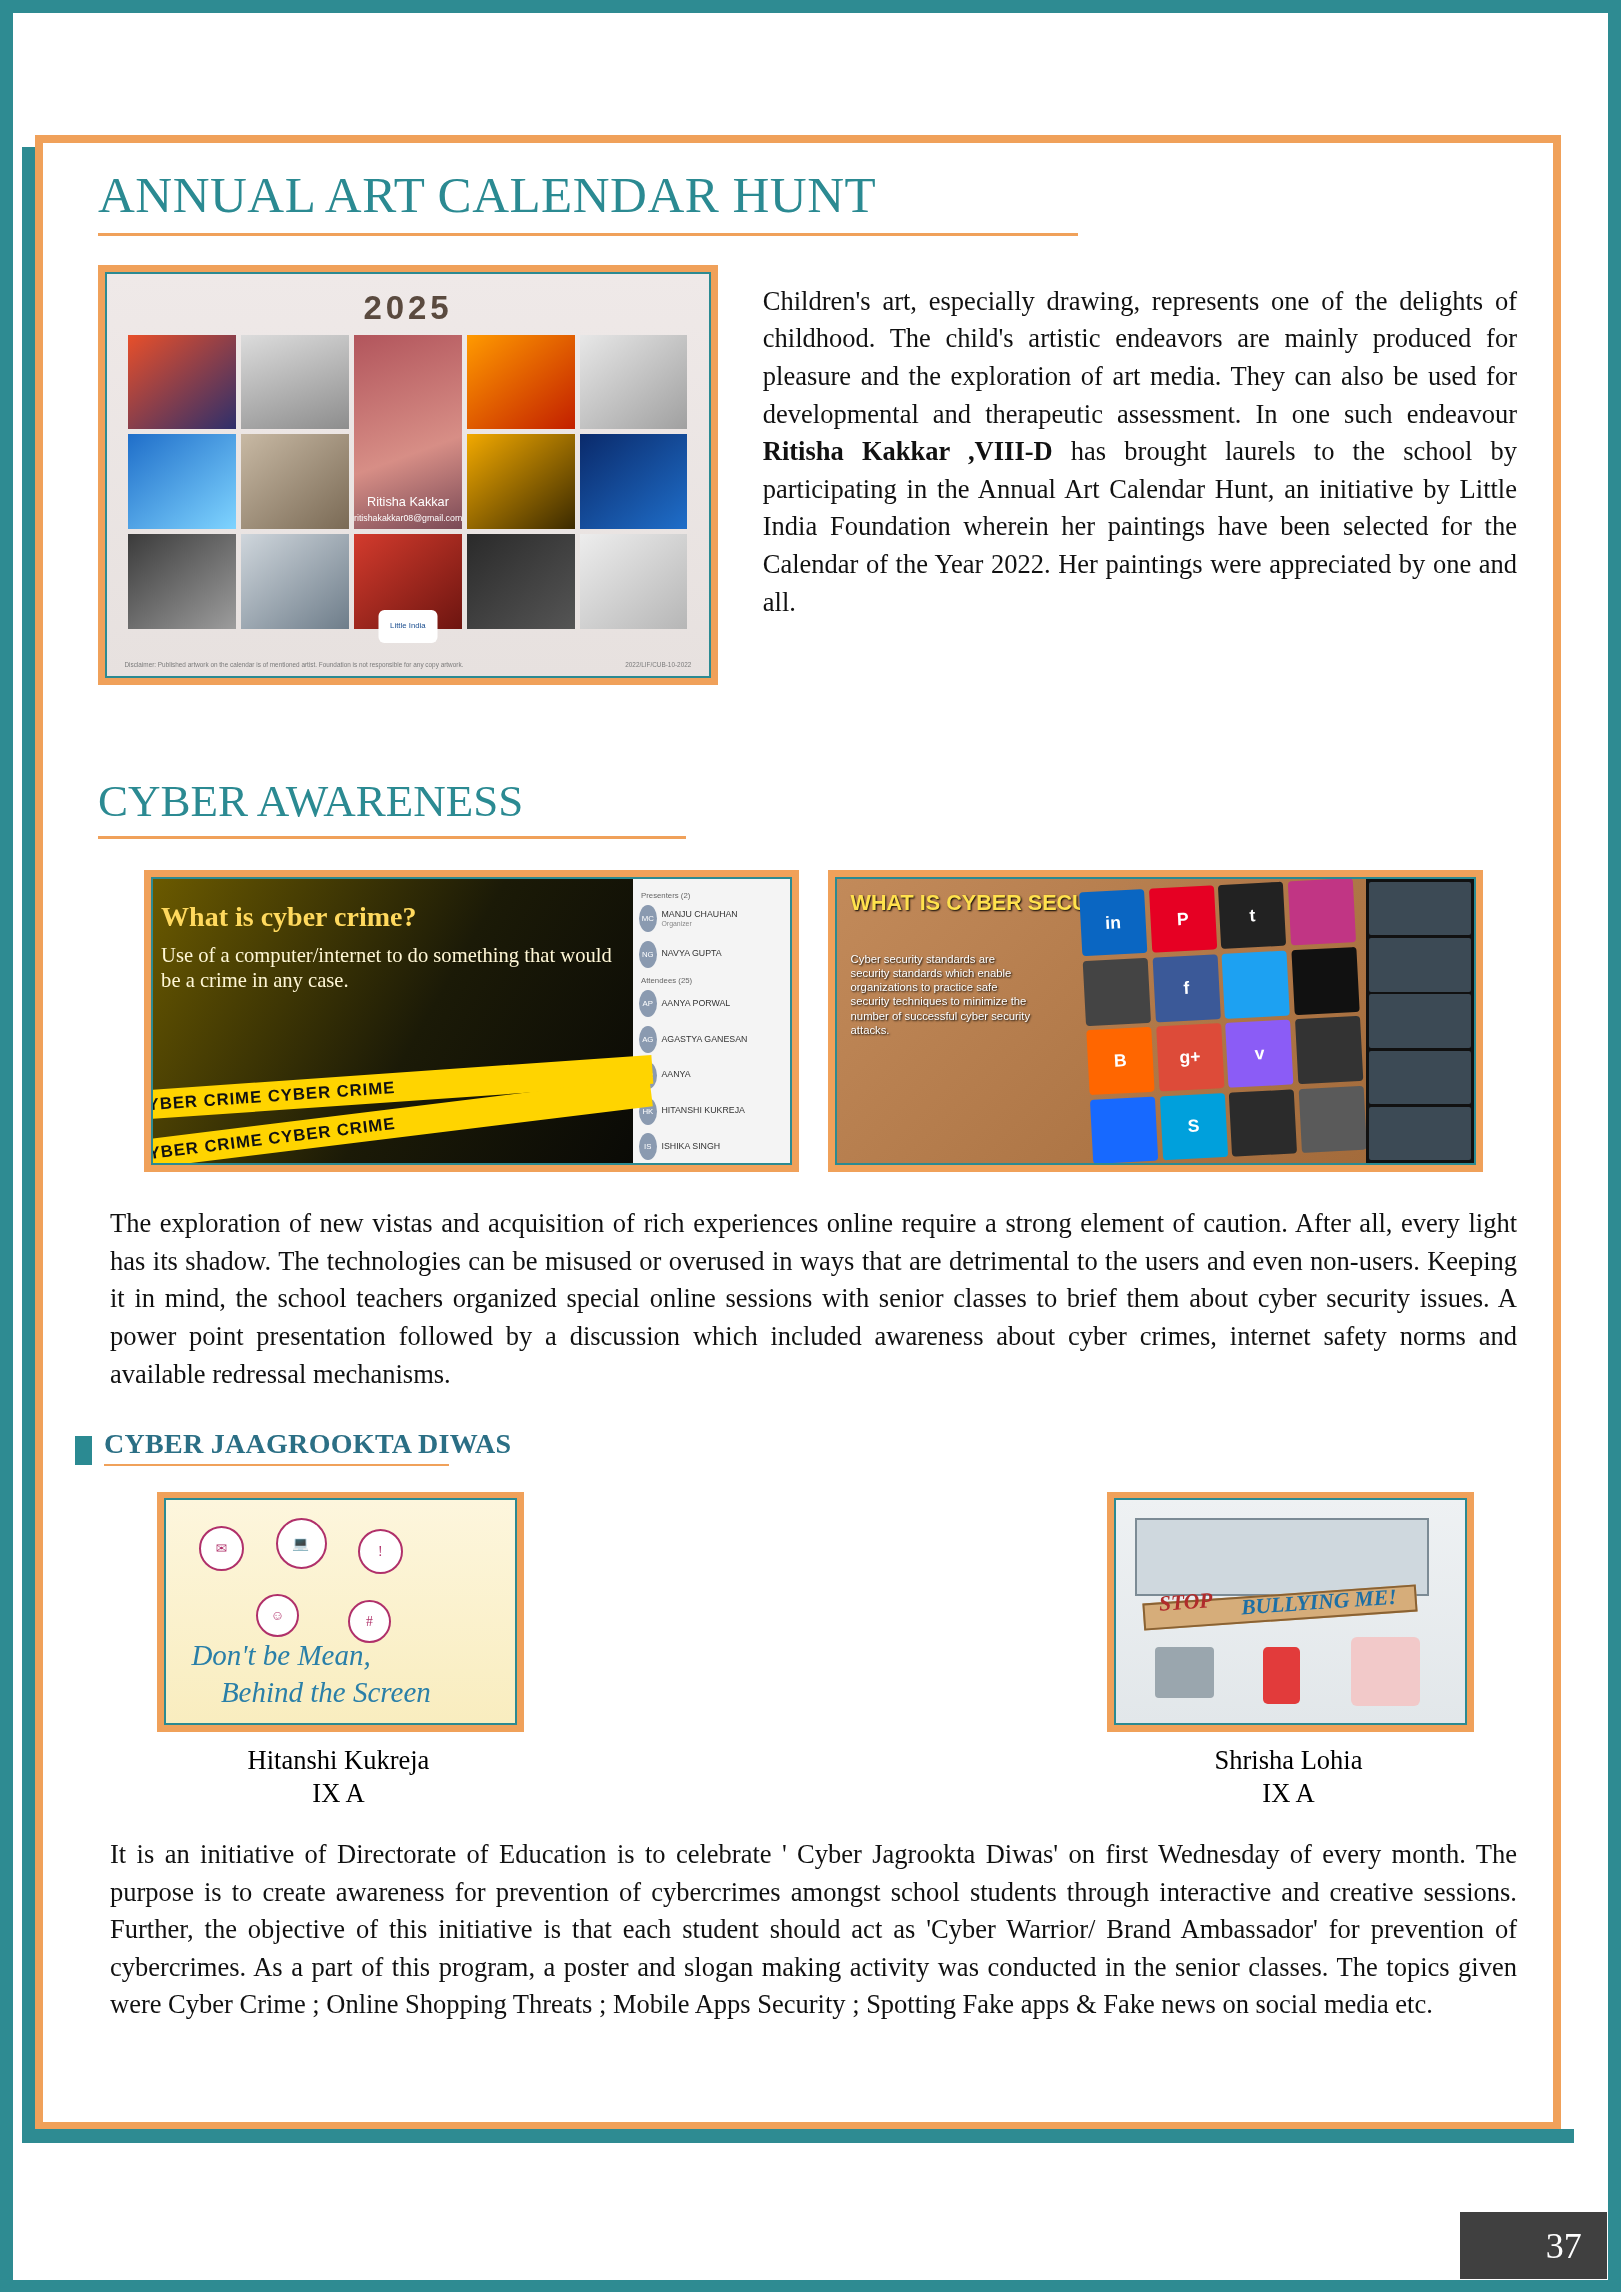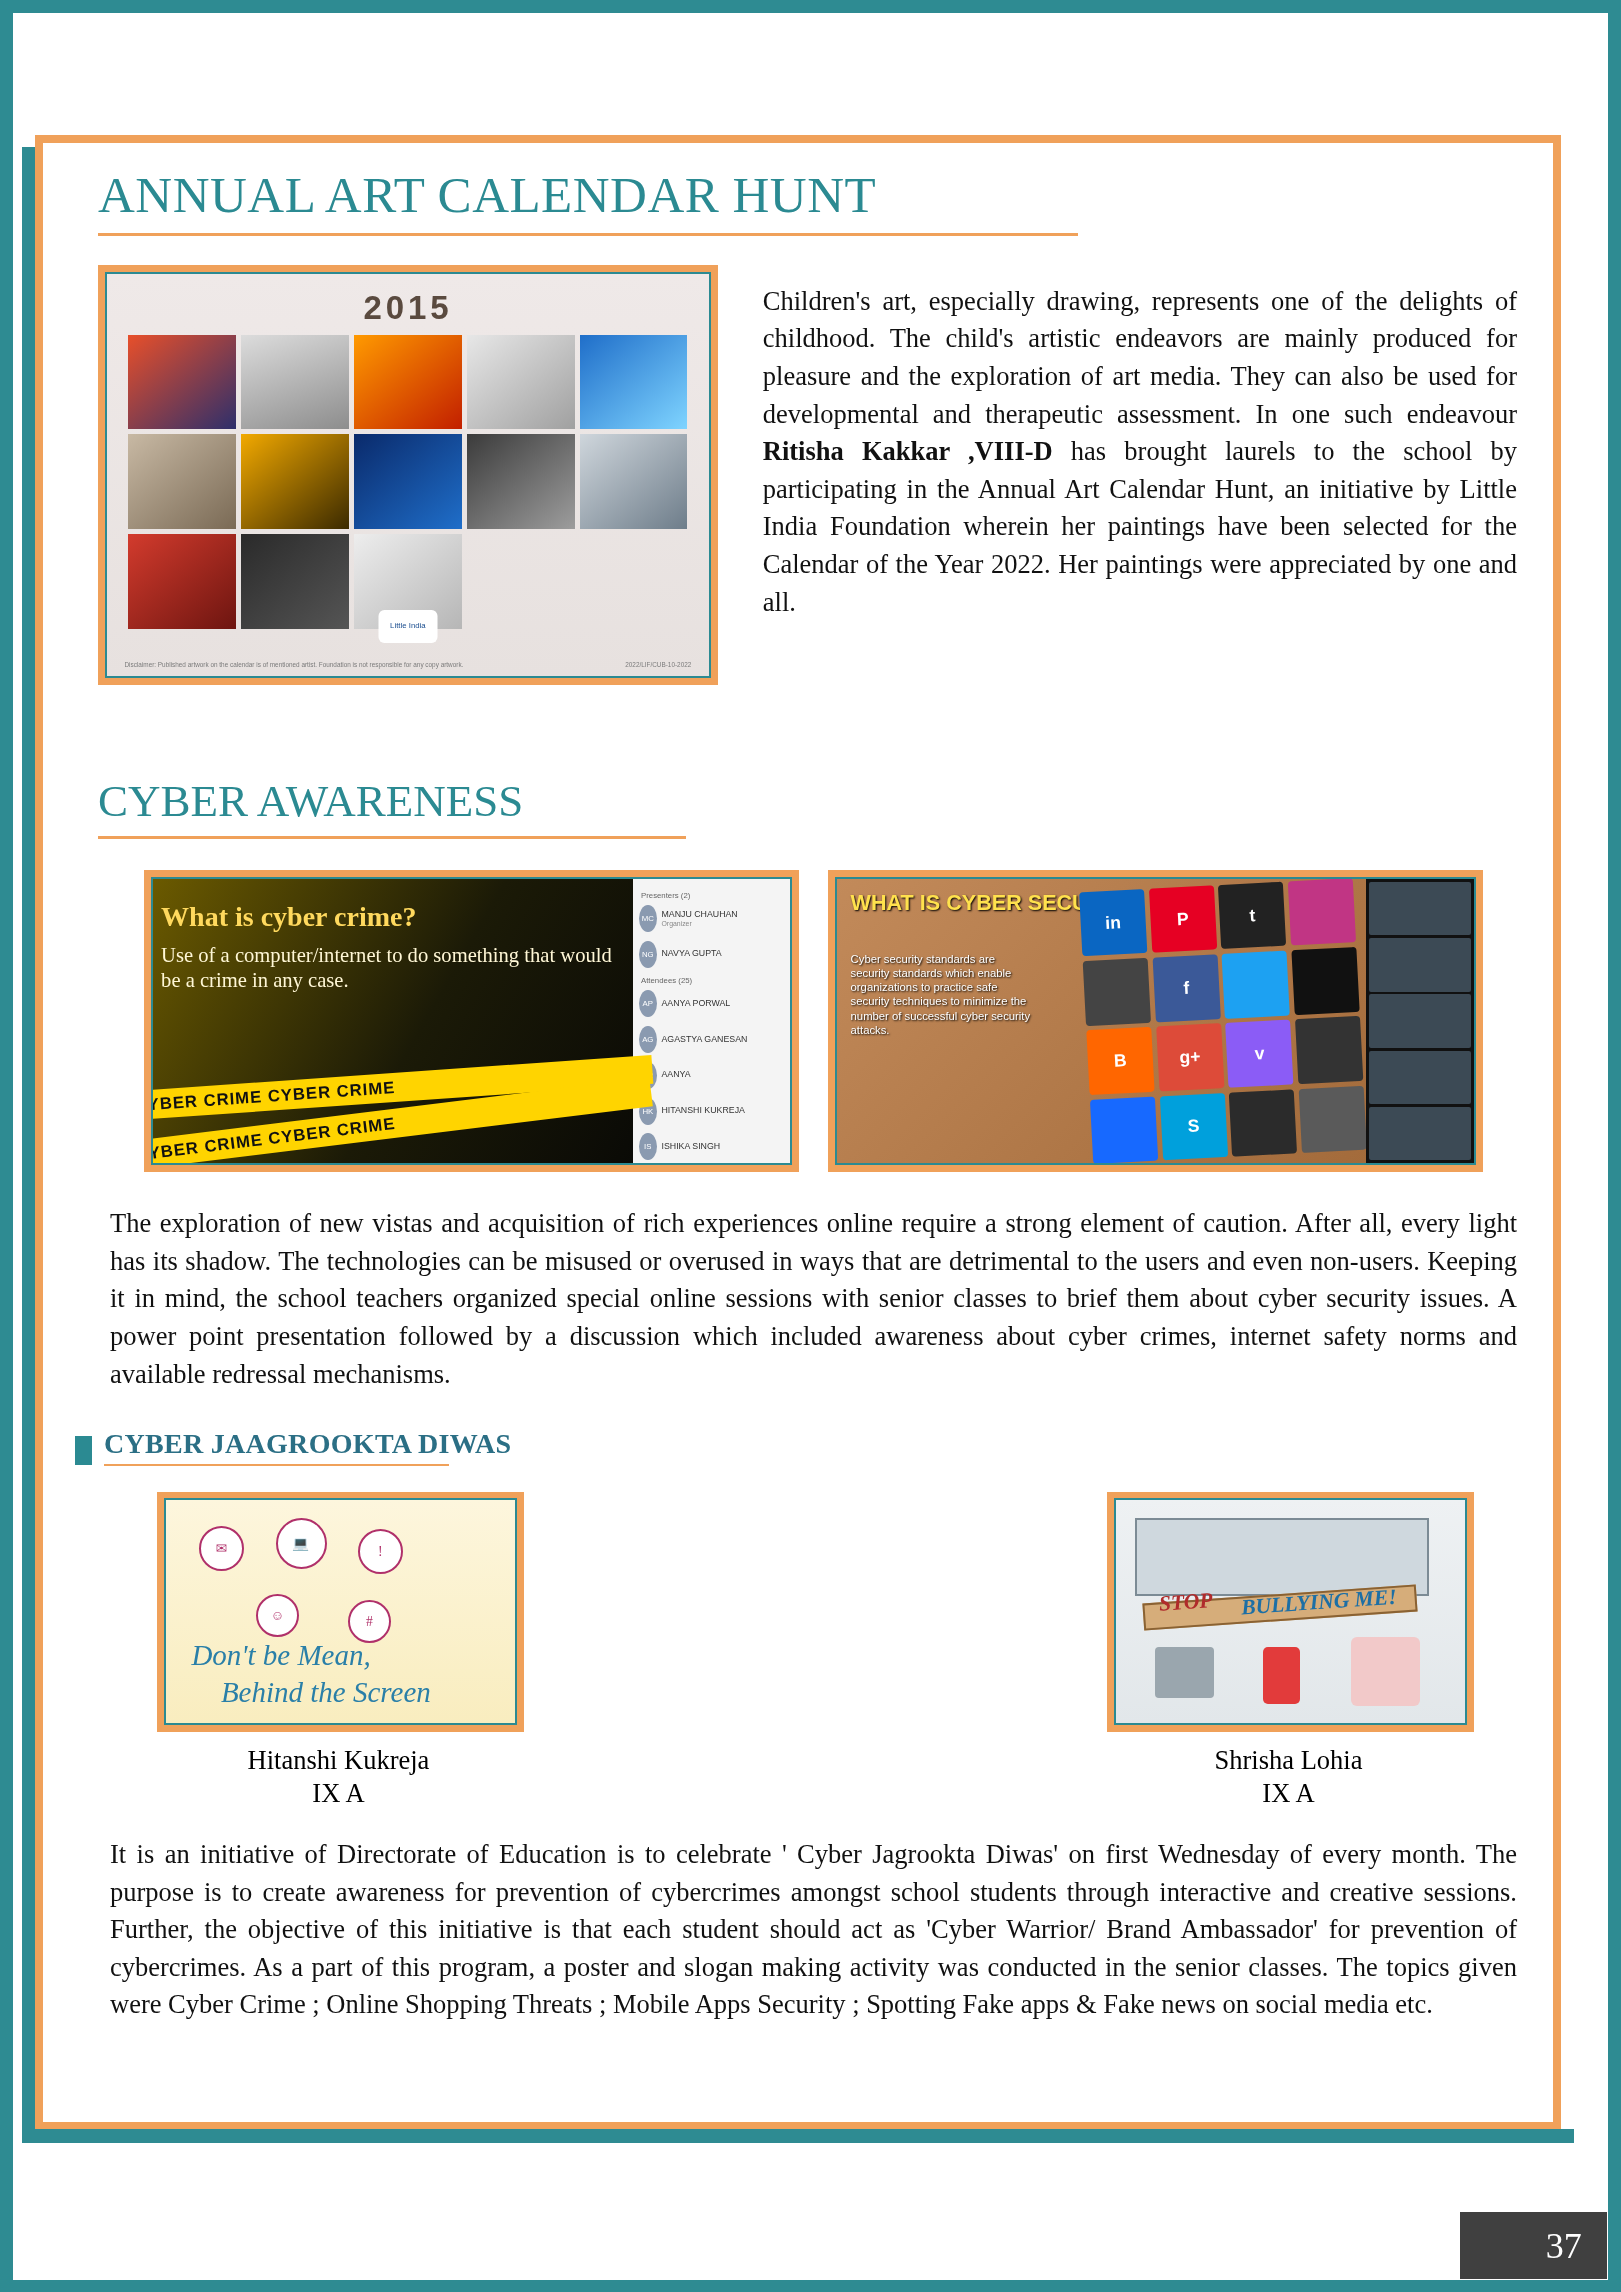--- a/index.html
+++ b/index.html
@@ -264,24 +264,28 @@
 
 <div class="content">
 
   <h1 class="main-title">ANNUAL ART CALENDAR HUNT</h1>
   <div class="title-underline w1"></div>
 
   <div style="display:flex; gap:33px; margin-top:29px; align-items:flex-start;">
     <div class="img-frame">
       <div class="inner">
         <div class="calendar-img">
-          <div class="cal-year">2015</div>
+          <div class="cal-year">2025</div>
           <div class="cal-grid">
             <div class="cal-cell" style="background:linear-gradient(140deg,#e84f2a,#2e2f6b);"></div>
             <div class="cal-cell" style="background:linear-gradient(160deg,#dcdcdc,#8d8d8d);"></div>
+            <div class="cal-cell cal-center">
+              <div class="name">Ritisha Kakkar</div>
+              <div class="mail">ritishakakkar08@gmail.com</div>
+            </div>
             <div class="cal-cell" style="background:linear-gradient(140deg,#ff9a00,#c21f00);"></div>
             <div class="cal-cell" style="background:linear-gradient(140deg,#e7e7e7,#a0a0a0);"></div>
 
             <div class="cal-cell" style="background:linear-gradient(140deg,#1f6ec9,#7fd4ff);"></div>
             <div class="cal-cell" style="background:linear-gradient(140deg,#c8b9a4,#7a6a55);"></div>
             <div class="cal-cell" style="background:linear-gradient(140deg,#f2a900,#3b2a00);"></div>
             <div class="cal-cell" style="background:linear-gradient(140deg,#0a2a6b,#1f6ec9);"></div>
 
             <div class="cal-cell" style="background:linear-gradient(140deg,#3b3b3b,#9d9d9d);"></div>
             <div class="cal-cell" style="background:linear-gradient(140deg,#cfd6dc,#6e7d8a);"></div>

